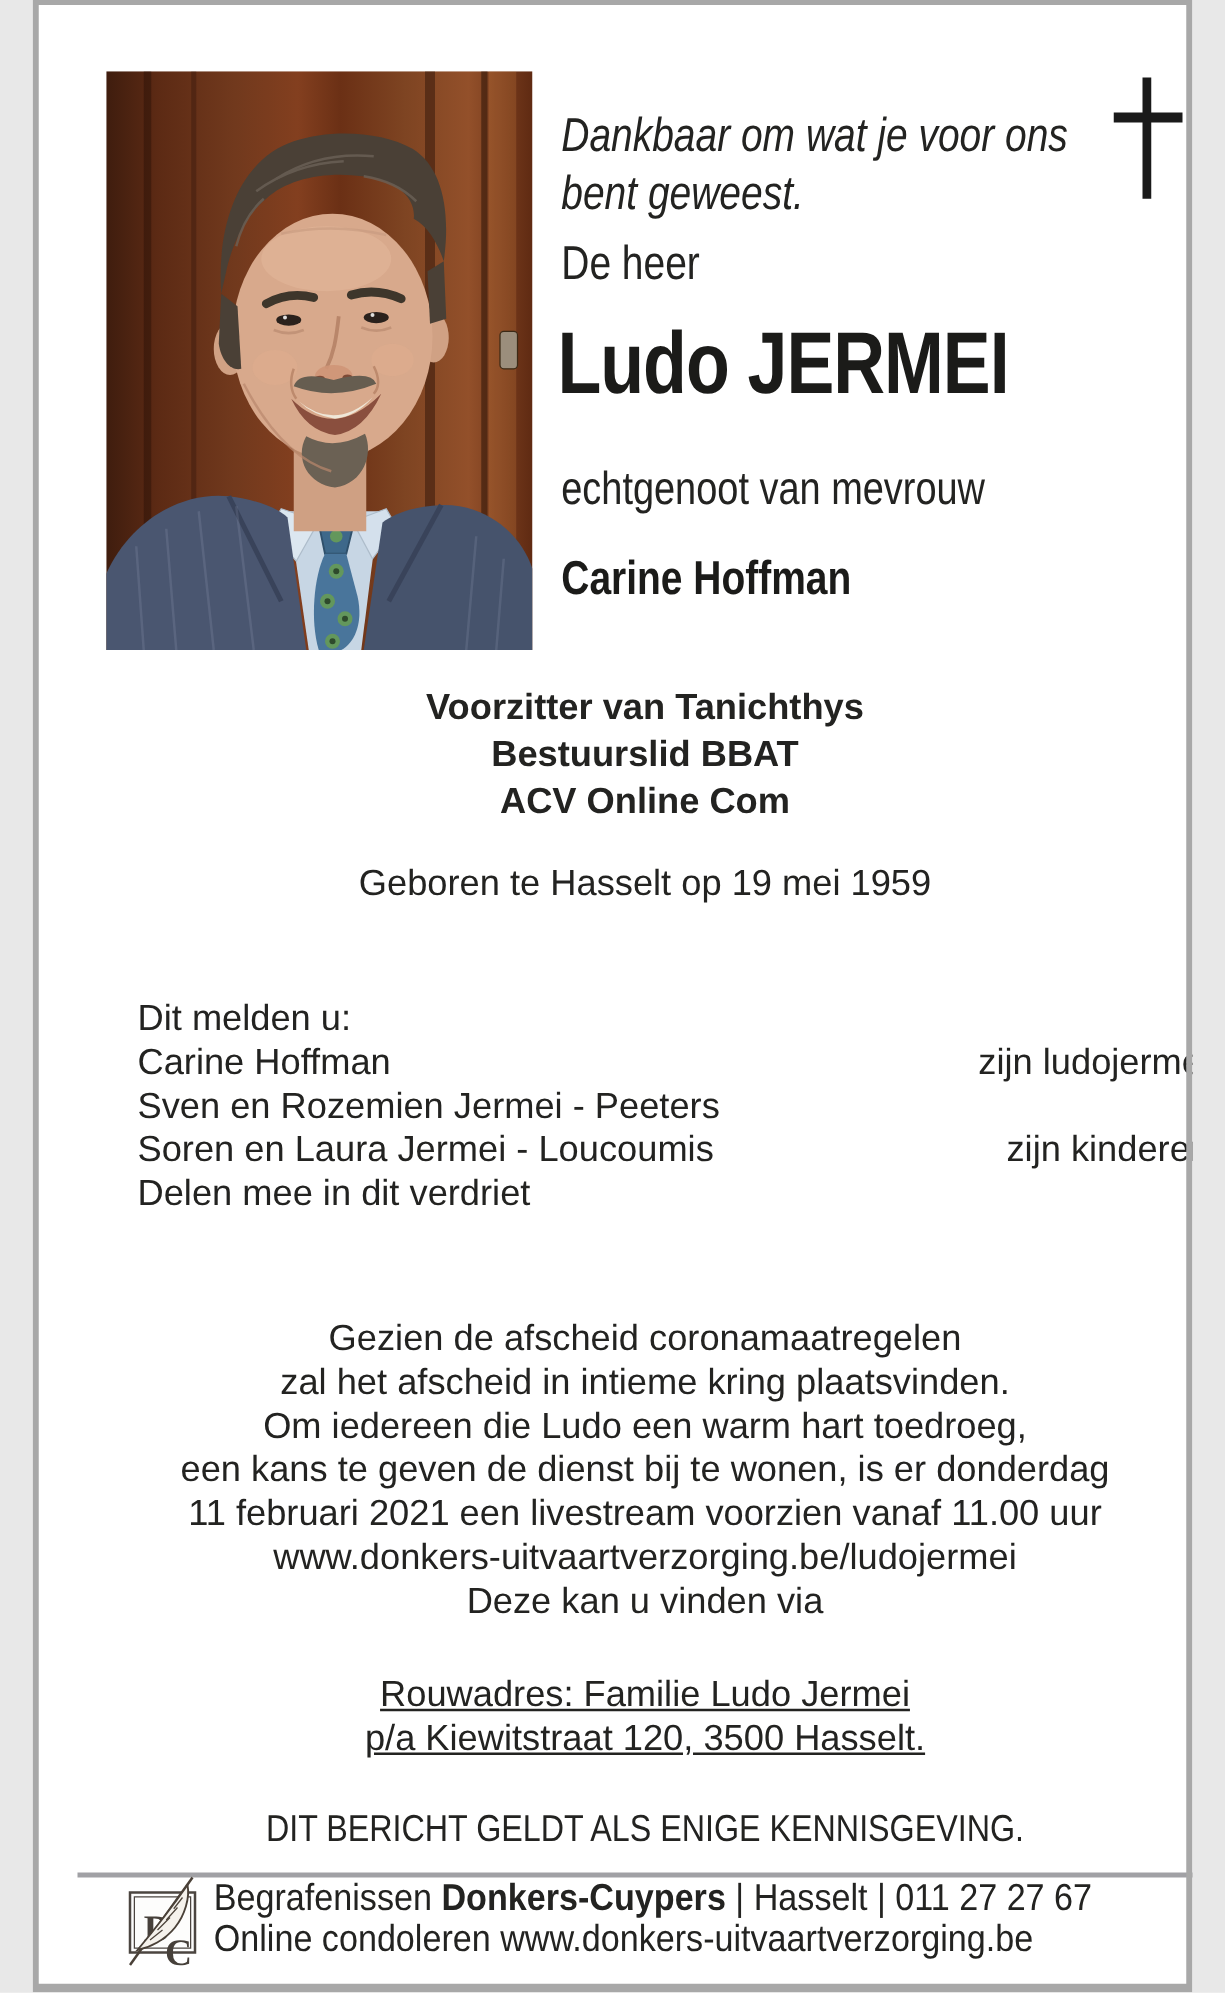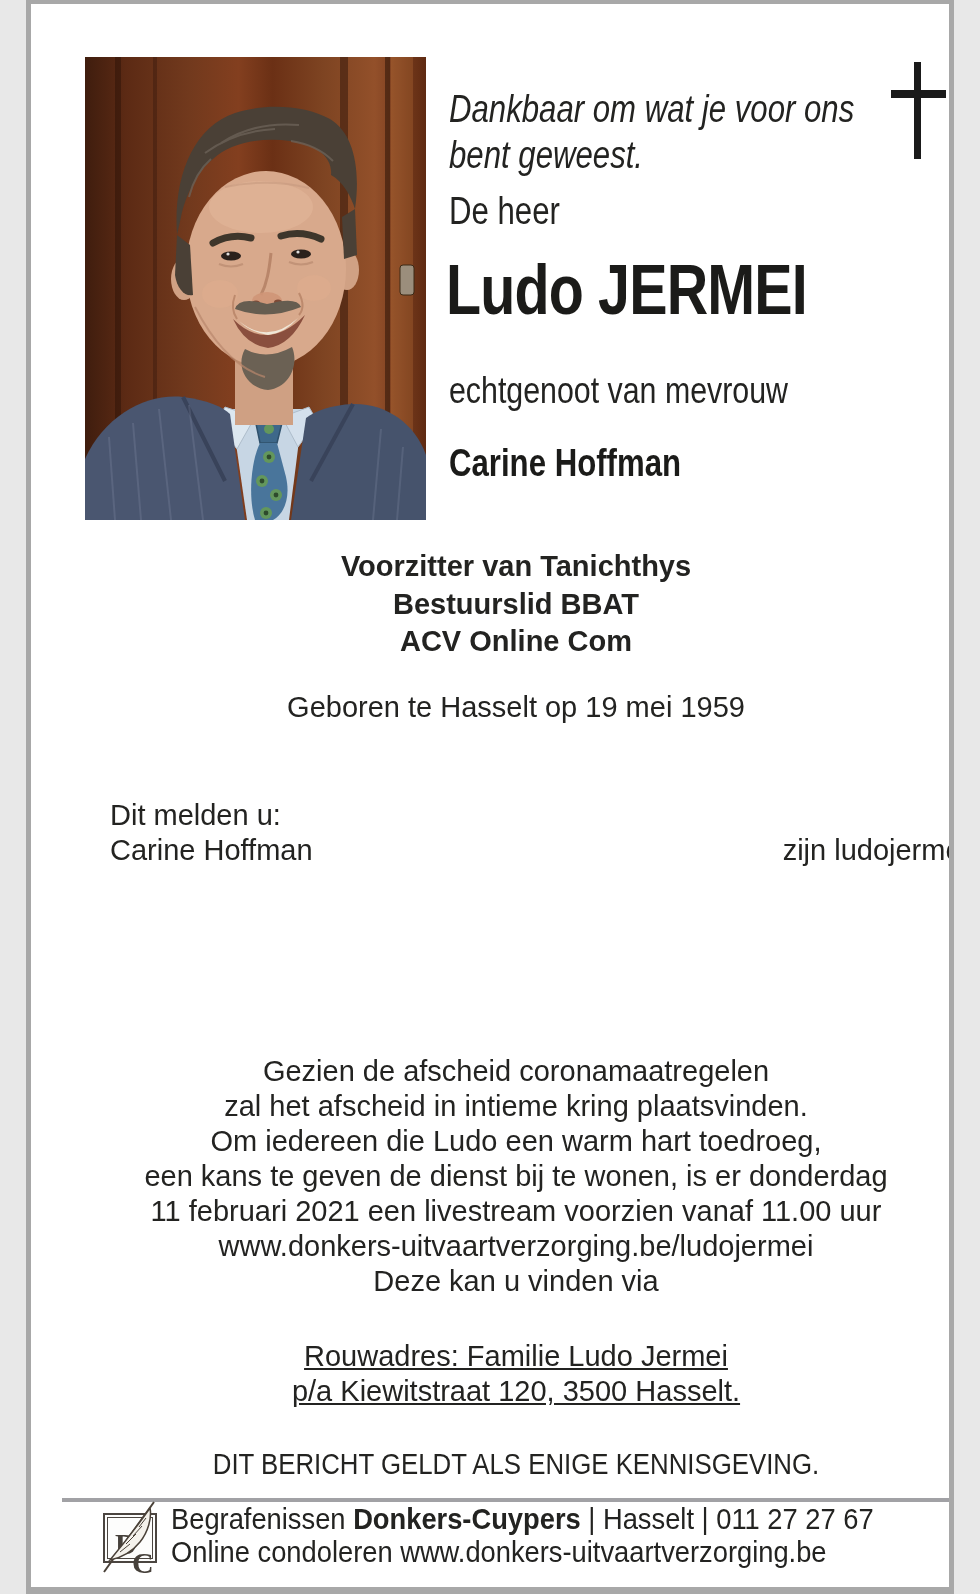--- a/index.html
+++ b/index.html
@@ -168,20 +168,32 @@
   <div class="abs centered body-text" style="top:689px;line-height:37.5px;">
     <div>Geboren te Hasselt op 19 mei 1959</div>
   </div>
 
   <div class="abs announce body-text" style="top:798px;">
     <div>Dit melden u:</div>
     <div class="announce-row">
       <span>Carine Hoffman</span>
       <span>zijn ludojermei</span>
     </div>
+    <div class="announce-row">
+      <span>Sven en Rozemien Jermei - Peeters</span>
+      <span></span>
+    </div>
+    <div class="announce-row">
+      <span>Soren en Laura Jermei - Loucoumis</span>
+      <span>zijn kinderen</span>
+    </div>
+    <div class="announce-row">
+      <span>Delen mee in dit verdriet</span>
+      <span></span>
+    </div>
   </div>
 
   <div class="abs centered body-text" style="top:1054px;">
     <div>Gezien de afscheid coronamaatregelen</div>
     <div>zal het afscheid in intieme kring plaatsvinden.</div>
     <div>Om iedereen die Ludo een warm hart toedroeg,</div>
     <div>een kans te geven de dienst bij te wonen, is er donderdag</div>
     <div>11 februari 2021 een livestream voorzien vanaf 11.00 uur</div>
     <div>www.donkers-uitvaartverzorging.be/ludojermei</div>
     <div>Deze kan u vinden via</div>

